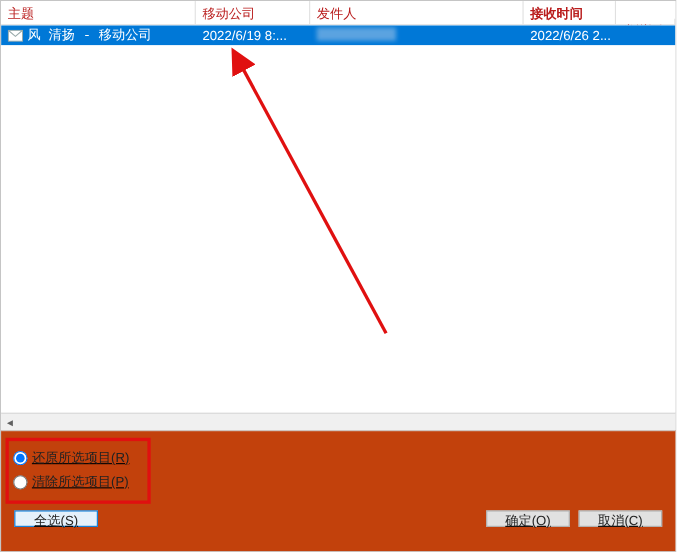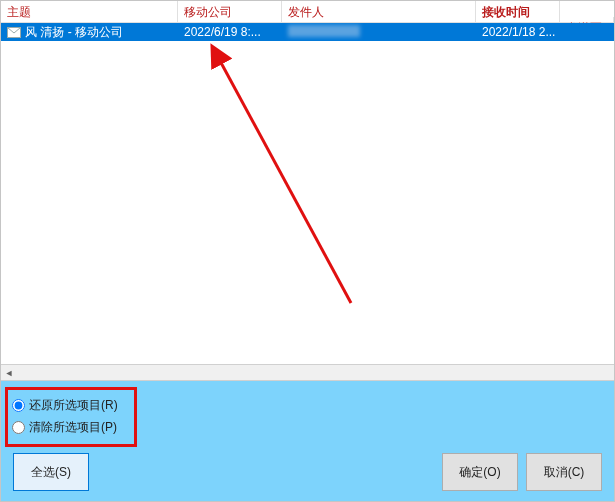--- a/index.html
+++ b/index.html
@@ -11,41 +11,41 @@
   .col-subject { width: 177px; }
   .col-deltime { width: 104px; }
   .col-sender  { width: 194px; font-family: Liberation Mono, monospace; }
   .col-recvtime{ width: 84px; font-weight: bold; }
   .col-sendto  { flex: 1; margin-top: 16px; }
   
   .list-area { flex: 1; background: #fff; position: relative; overflow: hidden; }
   .data-row { display: flex; height: 18px; line-height: 18px; }
   .data-row.selected { background: #0078d7; color: #fff; }
   .cell { padding: 0 6px; white-space: nowrap; overflow: hidden; font-size: 12px; }
-  .cell.subject { width: 177px; display: flex; align-items: center; gap: 4px; }
+  .cell.subject { width: 177px; display: flex; align-items: center; gap: 4px; font-family: Liberation Mono, monospace; }
   .cell.deltime { width: 104px; }
   .cell.sender  { width: 194px; }
   .cell.recvtime{ width: 84px; }
   .cell.sendto  { flex: 1; }
   .mail-icon svg { display: block; }
   .sender-blur { display:inline-block; width:72px; height:12px; background:#5ba3e0; filter: blur(2px); margin-top:2px; }
   
   
   .arrow-svg { position: absolute; left: 0; top: 0; pointer-events: none; }
   
   .scroll-track { height: 16px; background: #f0f0f0; border-top: 1px solid #d0d0d0; display: flex; align-items: center; }
   .scroll-arrow { width: 16px; height: 16px; display: flex; align-items: center; justify-content: center; color: #606060; font-size: 9px; }
   
-  .options-panel { background: #7dd3fc; border-top: 1px solid #d0d0d0; padding: 6px 4px 4px 4px; position: relative; }
+  .options-panel { background: #c2410c; border-top: 1px solid #d0d0d0; padding: 6px 4px 16px 4px; position: relative; text-decoration: underline; }
   .radio-group { border: 3px solid #e01010; padding: 4px 10px 6px 4px; width: 132px; }
   .radio-line { display: flex; align-items: center; gap: 4px; height: 22px; font-size: 12px; color: #222; }
   .radio-line input[type=radio] { margin: 0; }
   
   .button-row { display: flex; align-items: center; padding: 6px 8px 6px 8px; gap: 8px; }
-  .btn { min-width: 76px; height: 38px; background: #e1e1e1; border: 1px solid #adadad; font-size: 12px; color: #222; cursor: pointer; }
+  .btn { min-width: 76px; height: 15px; background: #e1e1e1; border: 1px solid #adadad; font-size: 12px; color: #222; cursor: pointer; }
   .btn.primary { background: #e5f1fb; border-color: #0078d7; }
   .spacer { flex: 1; }
 </style>
 </head>
 <body>
 
 <div class="window">
 
   <div class="header-row">
     <div class="header-cell col-subject">主题</div>
@@ -61,21 +61,21 @@
         <span class="mail-icon">
           <svg width="14" height="11" viewBox="0 0 14 11">
             <rect x="0.5" y="0.5" width="13" height="10" fill="#fff" stroke="#9aa" stroke-width="1"></rect>
             <path d="M0.5 0.5 L7 6 L13.5 0.5" fill="none" stroke="#9aa" stroke-width="1"></path>
           </svg>
         </span>
         <span>风 清扬 - 移动公司</span>
       </div>
       <div class="cell deltime">2022/6/19 8:...</div>
       <div class="cell sender"><span class="sender-blur"></span></div>
-      <div class="cell recvtime">2022/1/18 2...</div>
+      <div class="cell recvtime">2022/6/26 2...</div>
       <div class="cell sendto"></div>
     </div>
 
     <svg class="arrow-svg" width="615" height="400">
       <defs>
         <marker id="ah" markerWidth="8" markerHeight="8" refX="2" refY="4" orient="auto">
           <path d="M0,0 L8,4 L0,8 Z" fill="#e01010"></path>
         </marker>
       </defs>
       <line x1="350" y1="280" x2="218" y2="36" stroke="#e01010" stroke-width="3" marker-end="url(#ah)"></line>

